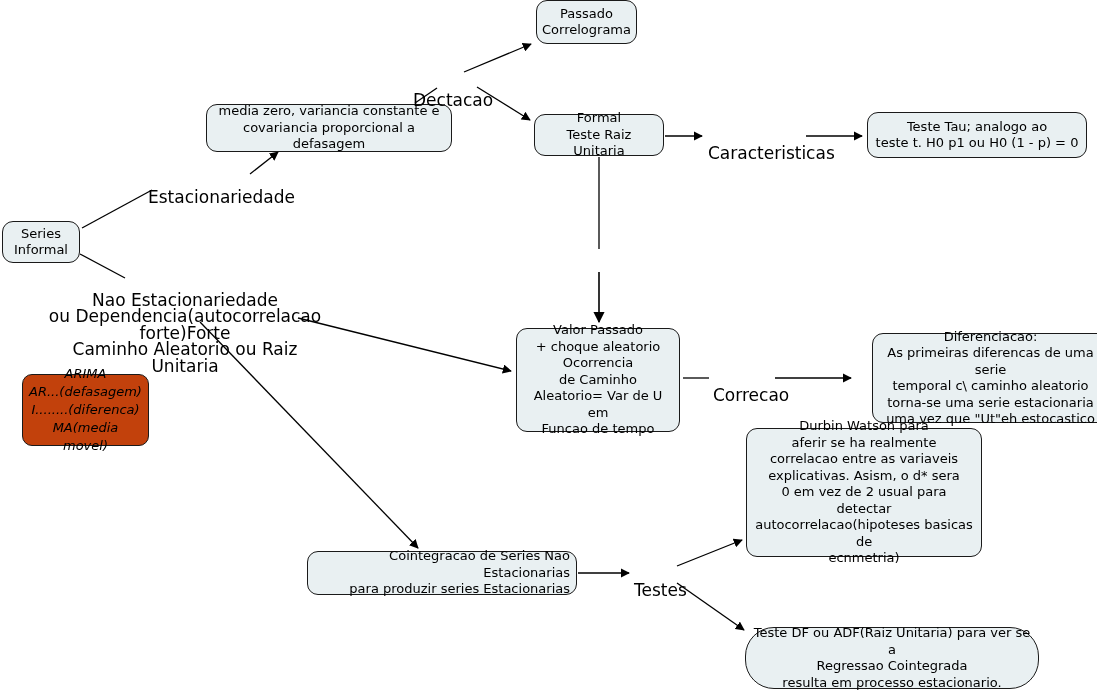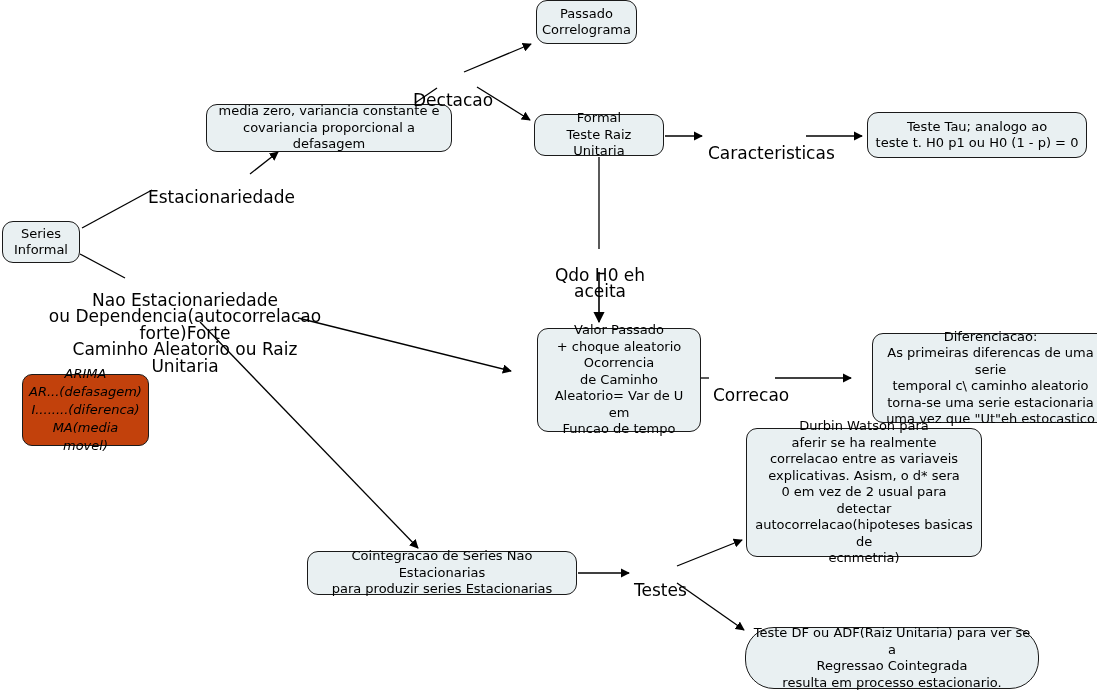--- a/index.html
+++ b/index.html
@@ -130,21 +130,21 @@
   <div class="node" style="left:534px; top:114px; width:130px; height:42px;">
     <span>Formal
 Teste Raiz Unitaria</span>
   </div>
 
   <div class="node" style="left:867px; top:112px; width:220px; height:46px;">
     <span>Teste Tau; analogo ao
 teste t. H0 p1 ou H0 (1 - p) = 0</span>
   </div>
 
-  <div class="node" style="left:537px; top:328px; width:164px; height:104px;">
+  <div class="node" style="left:516px; top:328px; width:164px; height:104px;">
     <span>Valor Passado
 + choque aleatorio
 Ocorrencia
 de Caminho
 Aleatorio= Var de U em
 Funcao de tempo</span>
   </div>
 
   <div class="node" style="left:856px; top:333px; width:237px; height:90px;margin-left:16px;">
     <span>Diferenciacao:
@@ -157,21 +157,21 @@
   <div class="node" style="left:746px; top:428px; width:236px; height:129px;justify-content:flex-end;">
     <span>Durbin Watson para
 aferir se ha realmente
 correlacao entre as variaveis
 explicativas. Asism, o d* sera
 0 em vez de 2 usual para detectar
 autocorrelacao(hipoteses basicas de
 ecnmetria)</span>
   </div>
 
-  <div class="node" style="left:307px; top:551px; width:270px; height:44px;">
+  <div class="node" style="left:307px; top:551px; width:270px; height:44px;text-align:right;">
     <span>Cointegracao de Series Nao Estacionarias
 para produzir series Estacionarias</span>
   </div>
 
   <div class="node" style="left:745px; top:627px; width:294px; height:62px;border-radius:29px;">
     <span>Teste DF ou ADF(Raiz Unitaria) para ver se a
 Regressao Cointegrada
 resulta em processo estacionario.</span>
   </div>
 
@@ -193,23 +193,20 @@
   </div>
 
   <div class="edge-label" style="left:413px; top:75px; width:64px;">
     <span>Dectacao</span>
   </div>
 
   <div class="edge-label" style="left:708px; top:128px; width:94px;">
     <span>Caracteristicas</span>
   </div>
 
-  <div class="edge-label" style="left:544px; top:250px; width:112px;">
-    <span>Qdo H0 eh aceita</span>
-  </div>
 
   <div class="edge-label" style="left:713px; top:370px; width:60px;">
     <span>Correcao</span>
   </div>
 
   <div class="edge-label" style="left:634px; top:565px; width:46px;">
     <span>Testes</span>
   </div>
 
 </div>

